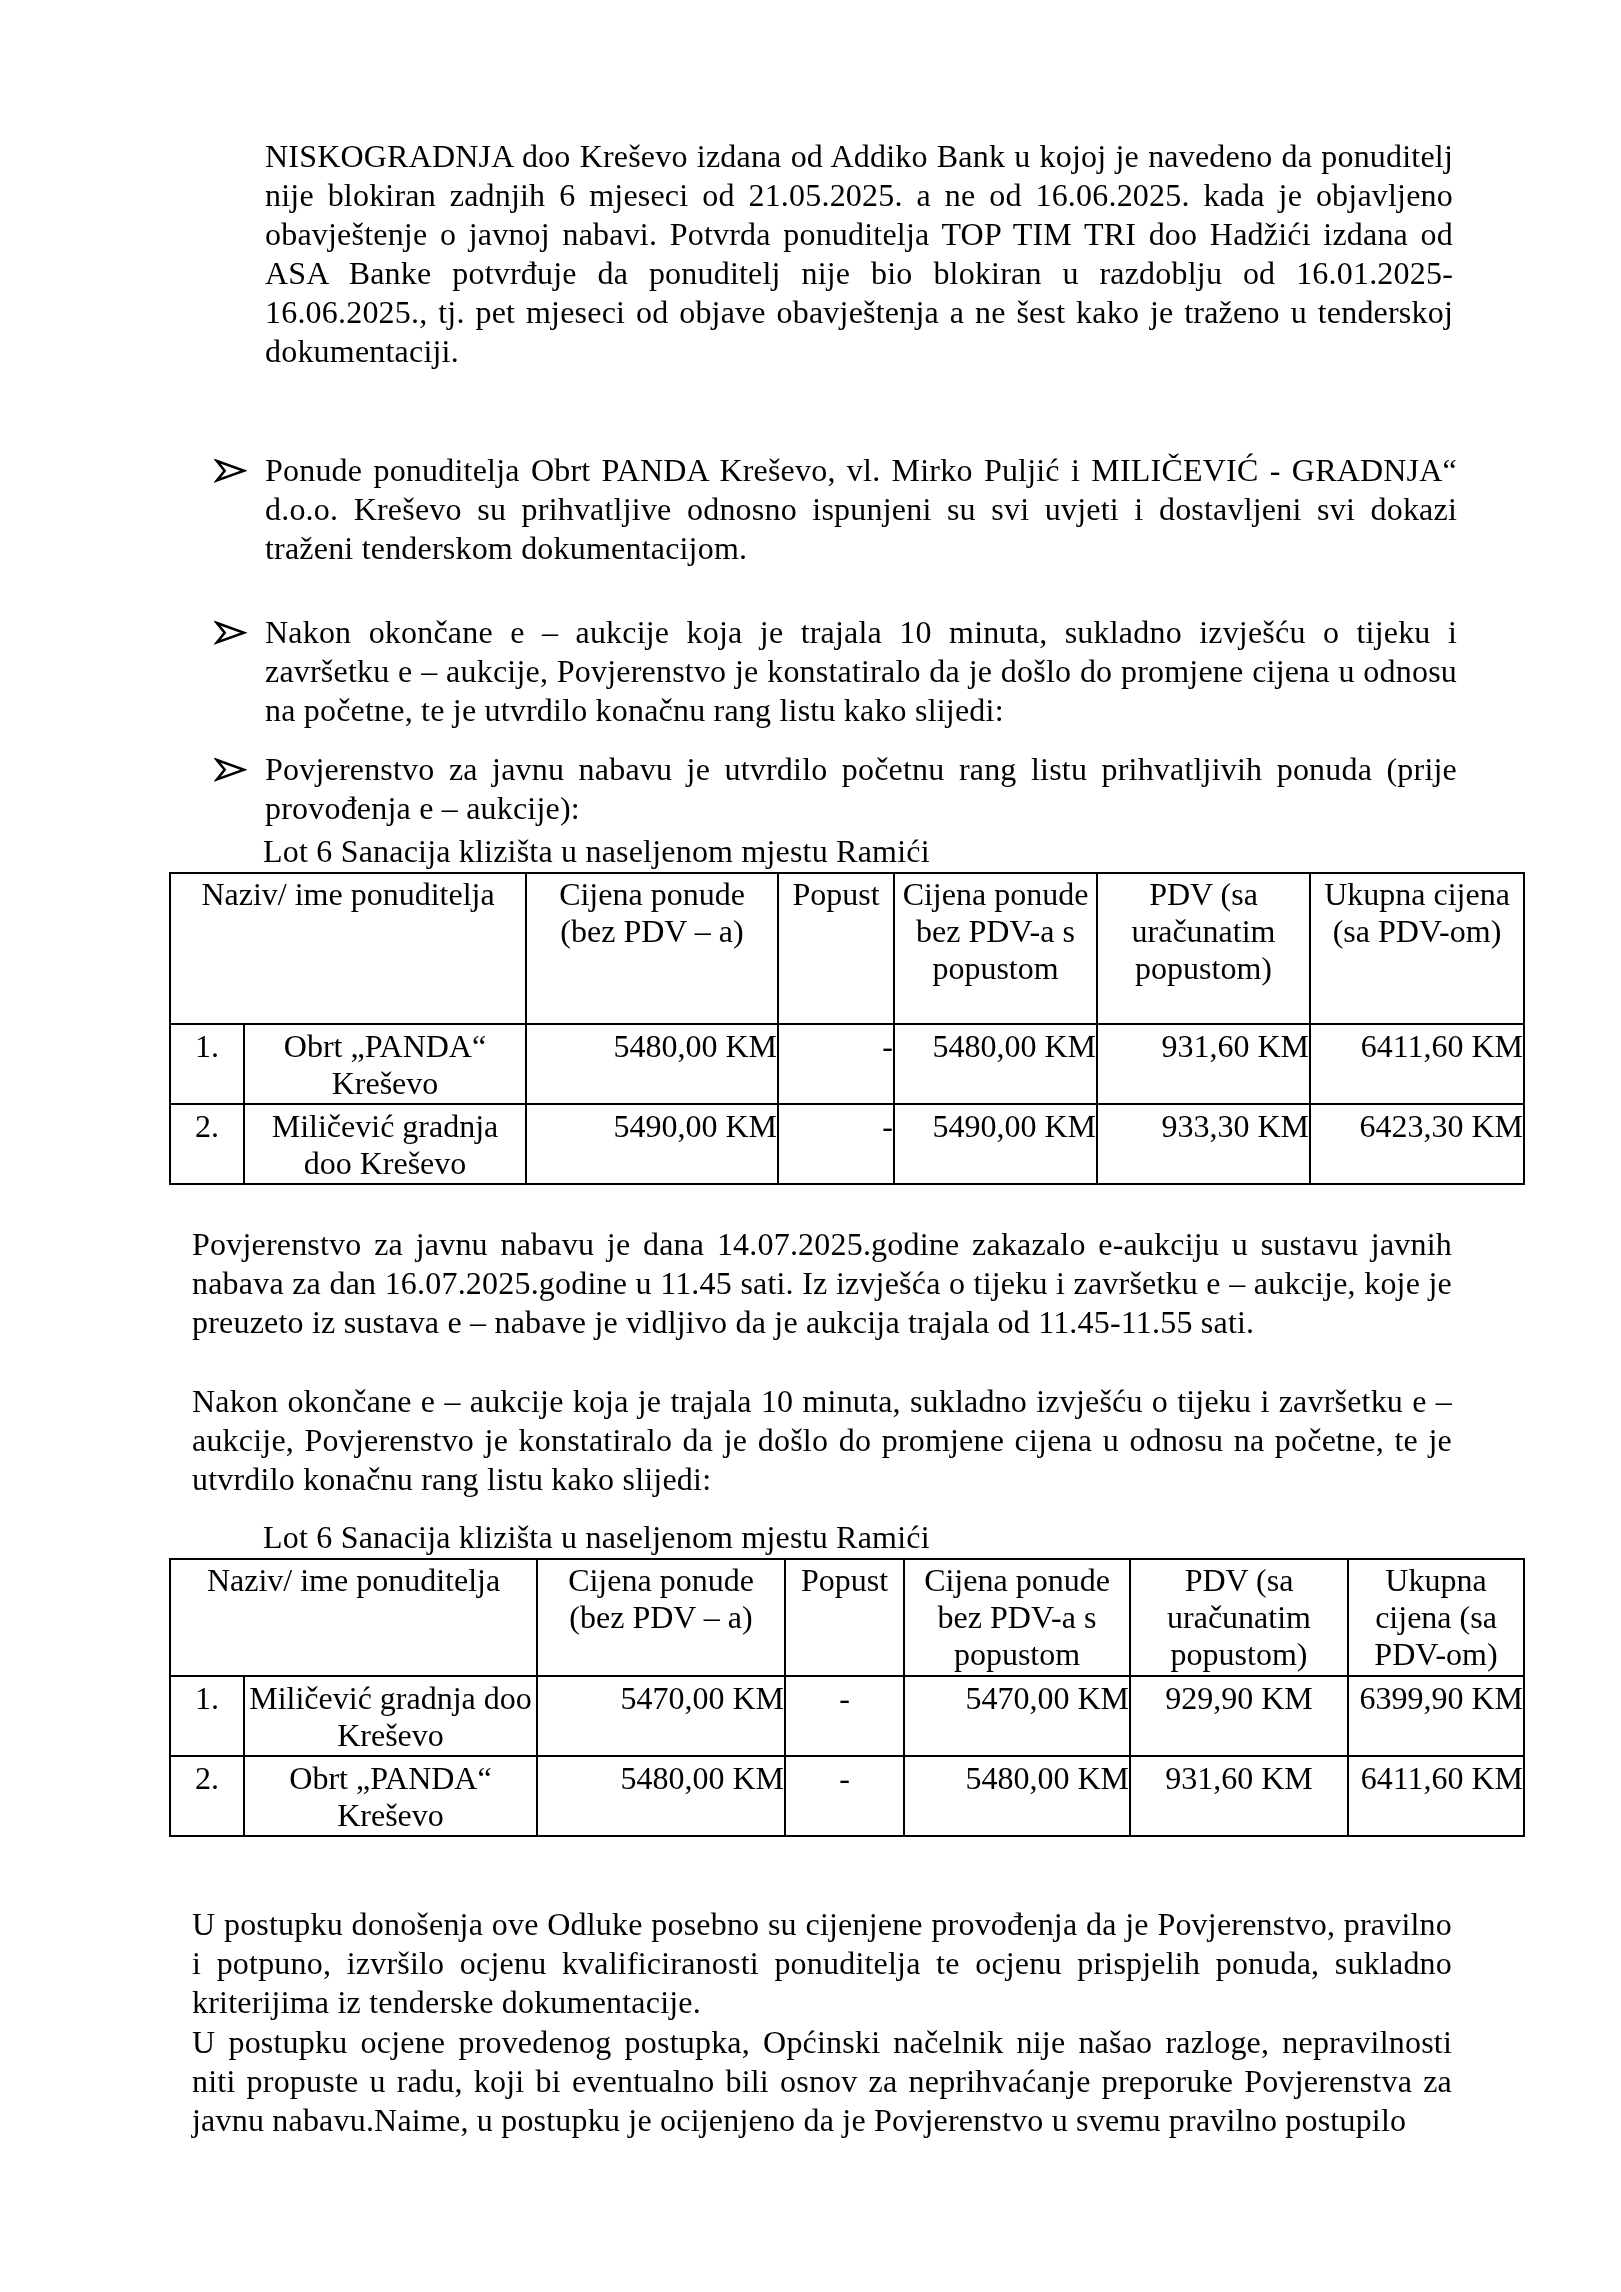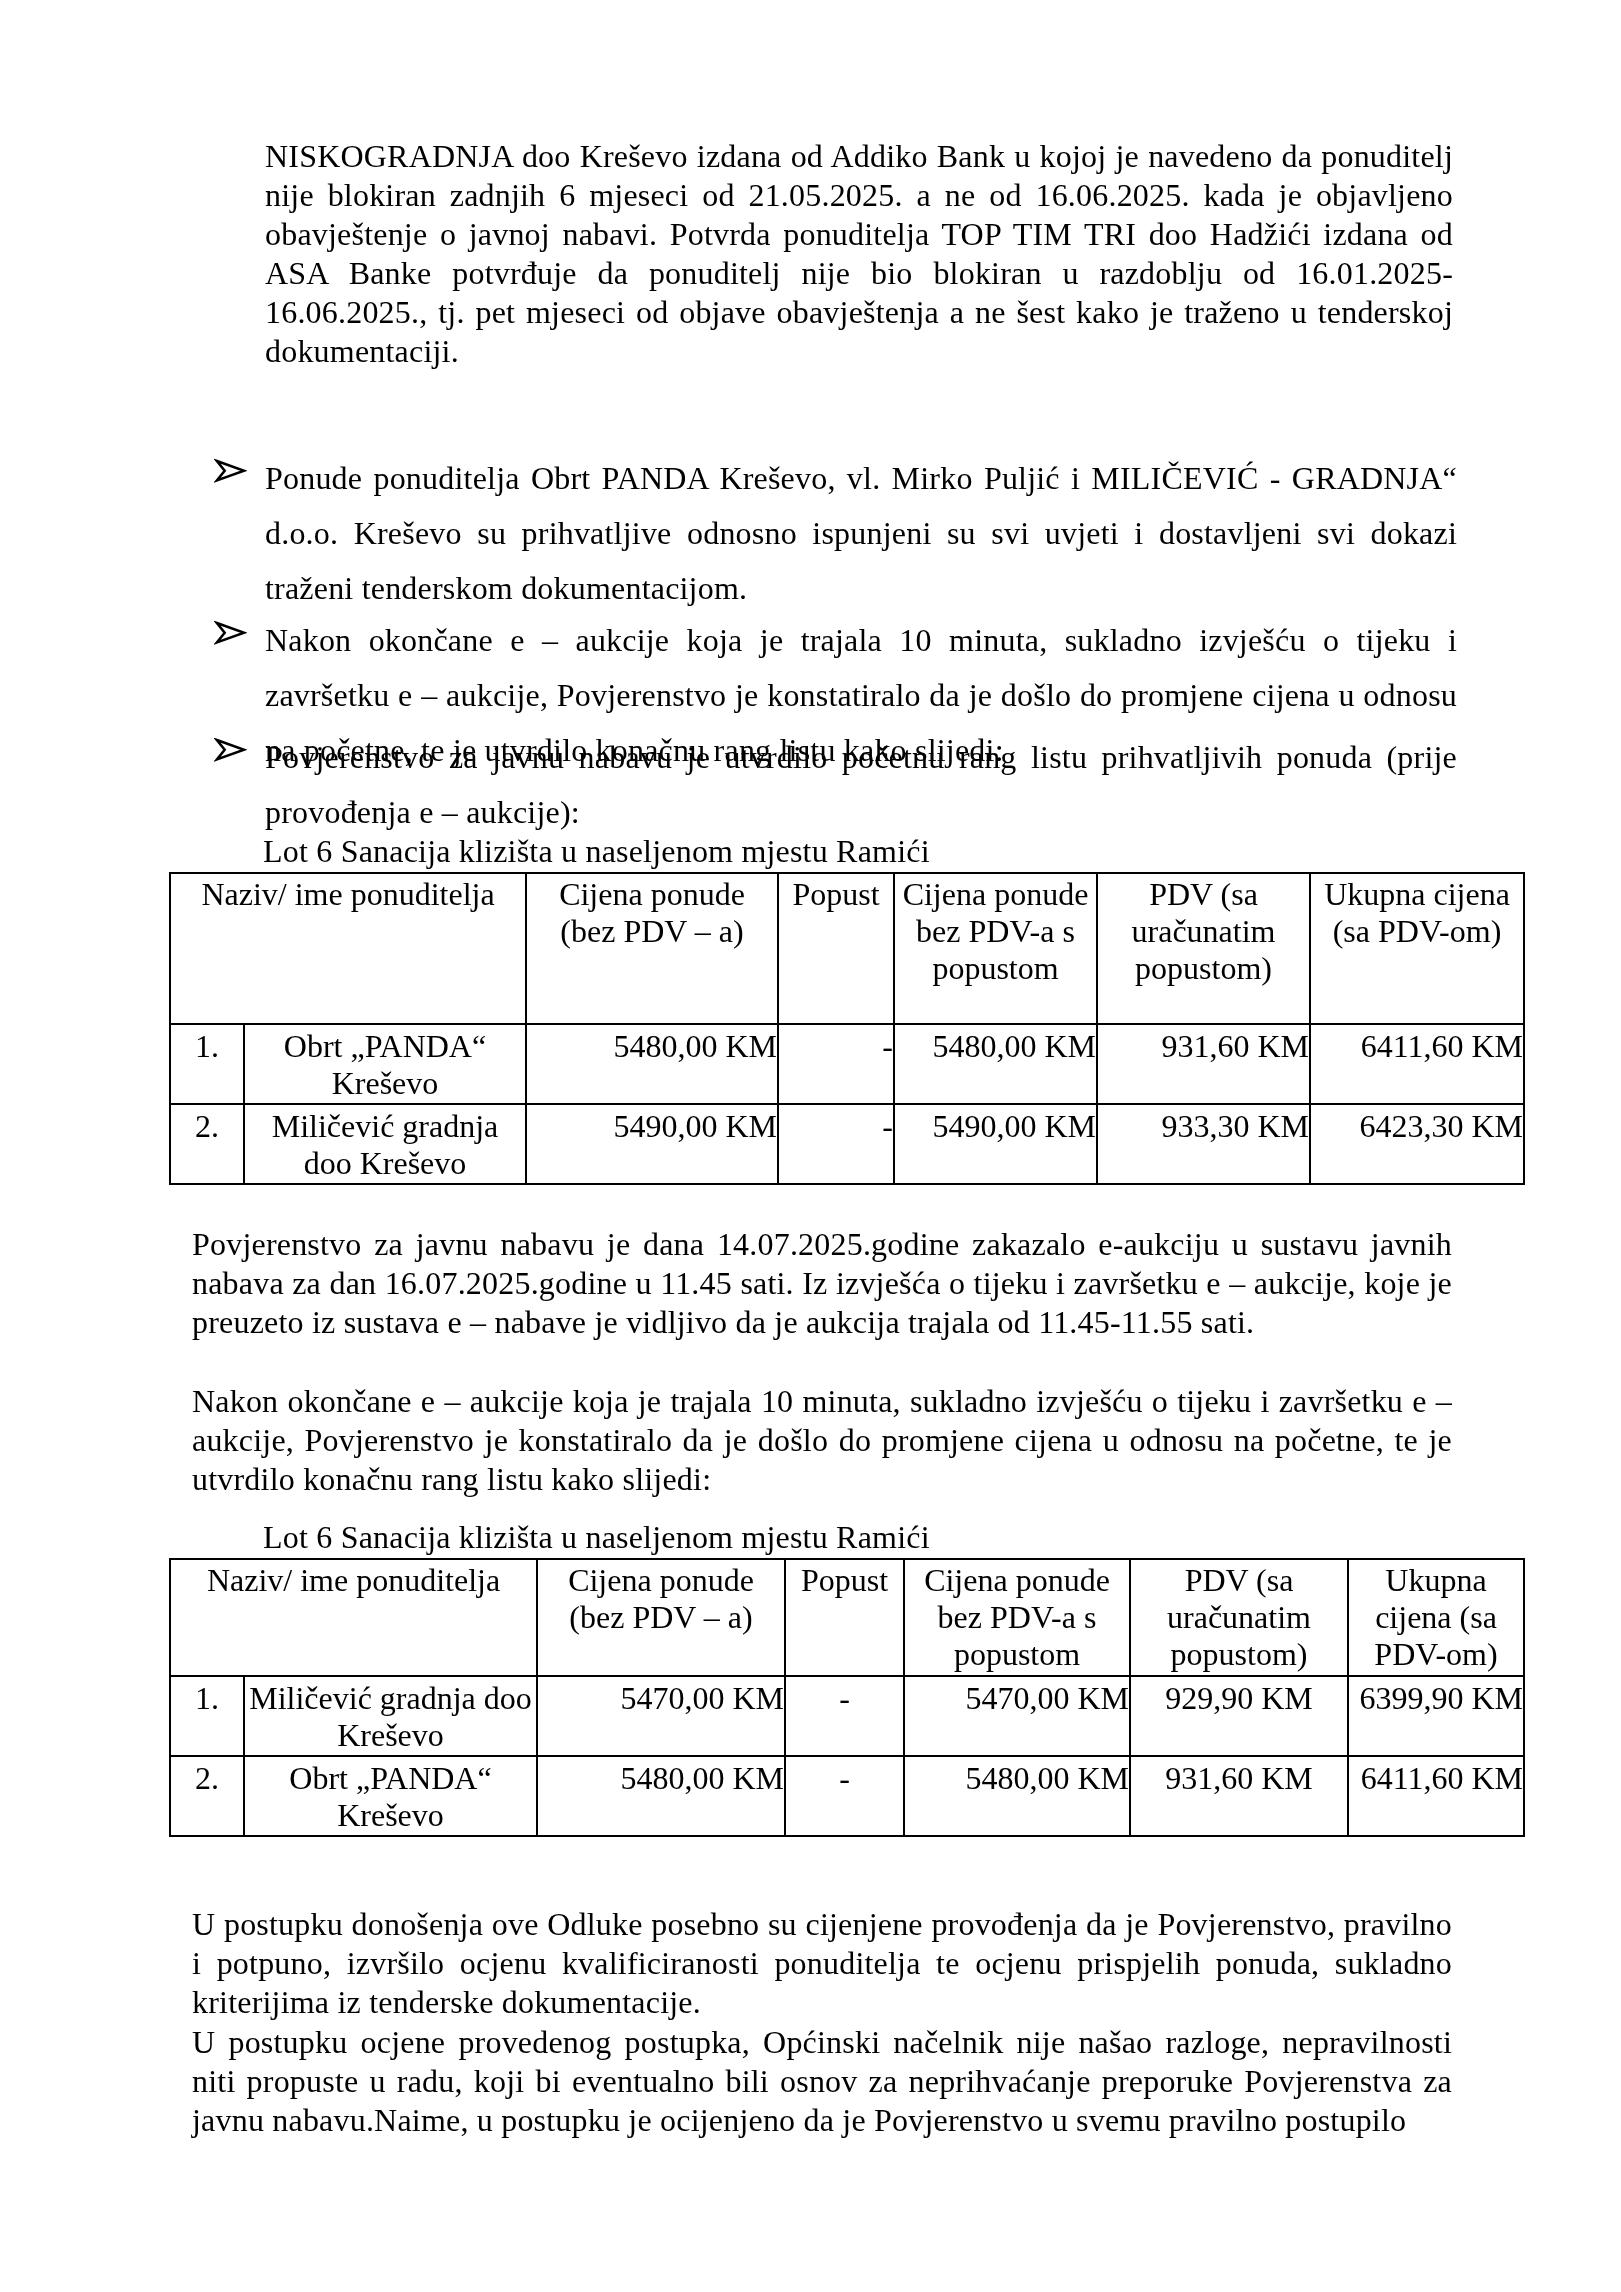--- a/index.html
+++ b/index.html
@@ -29,21 +29,21 @@
   }
   .bullet .marker{
     position:absolute;
     left:0;
     top:6.9px;
   }
   .bullet .btext{
     display:block;
     margin-left:51px;
     font-size:32px;
-    line-height:55px;
+    line-height:39px;
     text-align:justify;
     letter-spacing:0.2px;
   }
   .tbl-title{
     position:absolute;
     left:263px;
     margin:0;
     font-size:32px;
     line-height:37px;
     font-weight:normal;
@@ -101,21 +101,21 @@
 
   <div class="bullet" style="top:613px">
     <span class="marker">
       <svg width="33" height="25.5" viewBox="0 0 34 26">
           <polygon points="3,3 31,13 3,23 11,13" fill="#ffffff" stroke="#000000" stroke-width="2.6"></polygon>
         </svg>
     </span>
     <span class="btext">Nakon okončane e – aukcije koja je trajala 10 minuta, sukladno izvješću o tijeku i završetku e – aukcije, Povjerenstvo je konstatiralo da je došlo do promjene cijena u odnosu na početne, te je utvrdilo konačnu rang listu kako slijedi:</span>
   </div>
 
-  <div class="bullet" style="top:730px">
+  <div class="bullet" style="top:750px">
     <span class="marker">
       <svg width="33" height="25.5" viewBox="0 0 34 26">
           <polygon points="3,3 31,13 3,23 11,13" fill="#ffffff" stroke="#000000" stroke-width="2.6"></polygon>
         </svg>
     </span>
     <span class="btext">Povjerenstvo za javnu nabavu je utvrdilo početnu rang listu prihvatljivih ponuda (prije provođenja e – aukcije):</span>
   </div>
 
   <h2 class="tbl-title" style="top:833px">Lot 6 Sanacija klizišta u naseljenom mjestu Ramići</h2>
 

